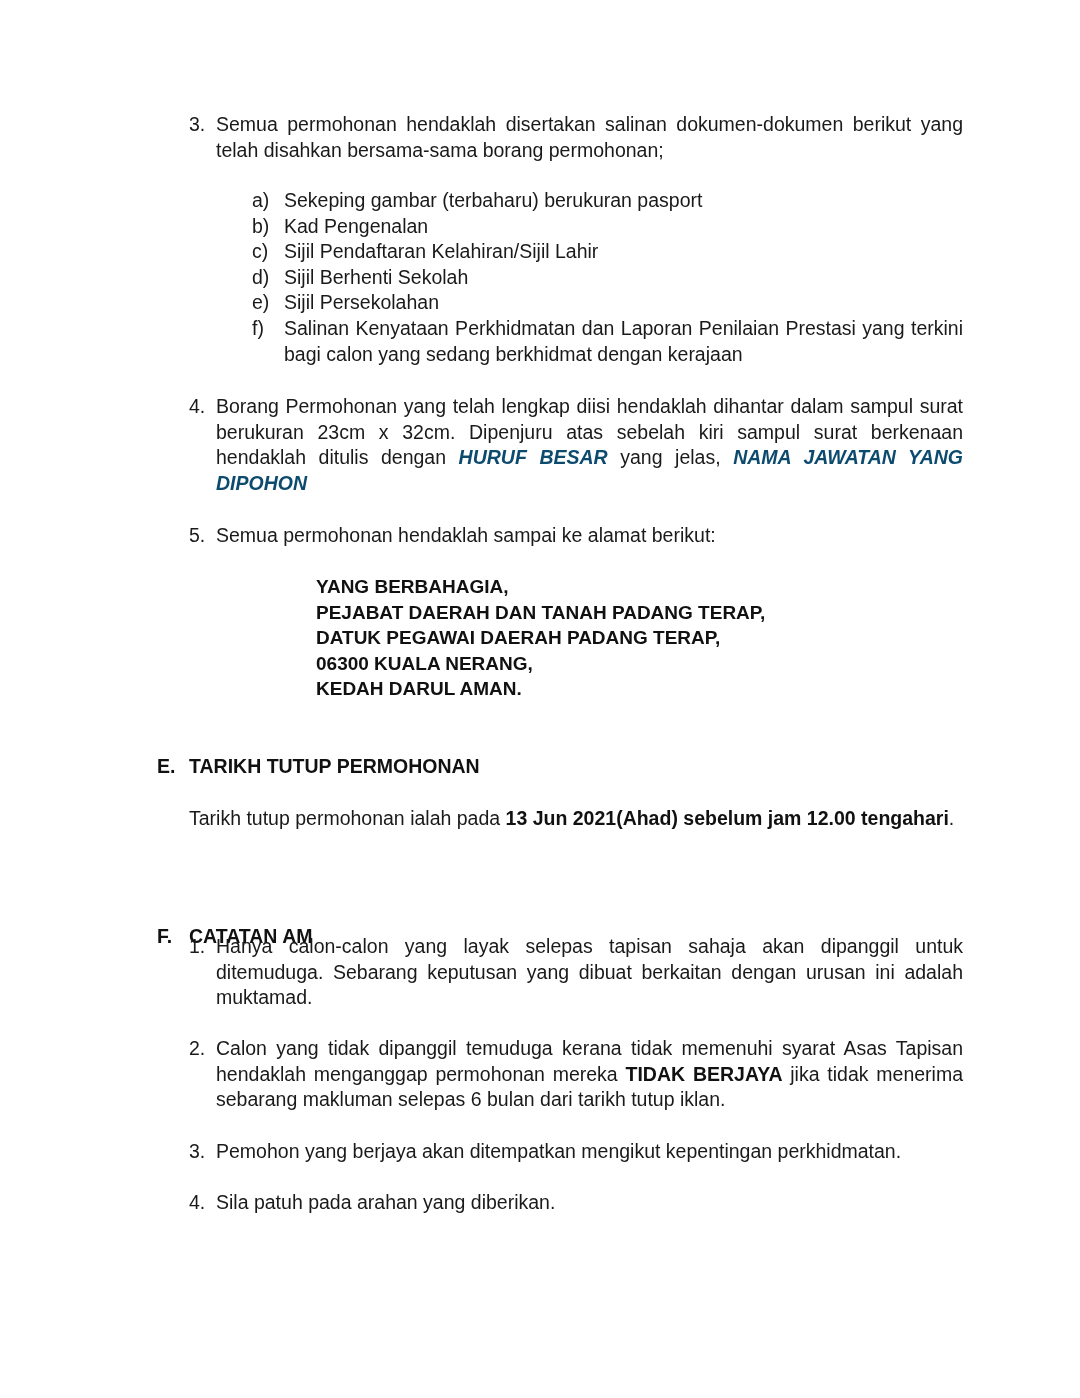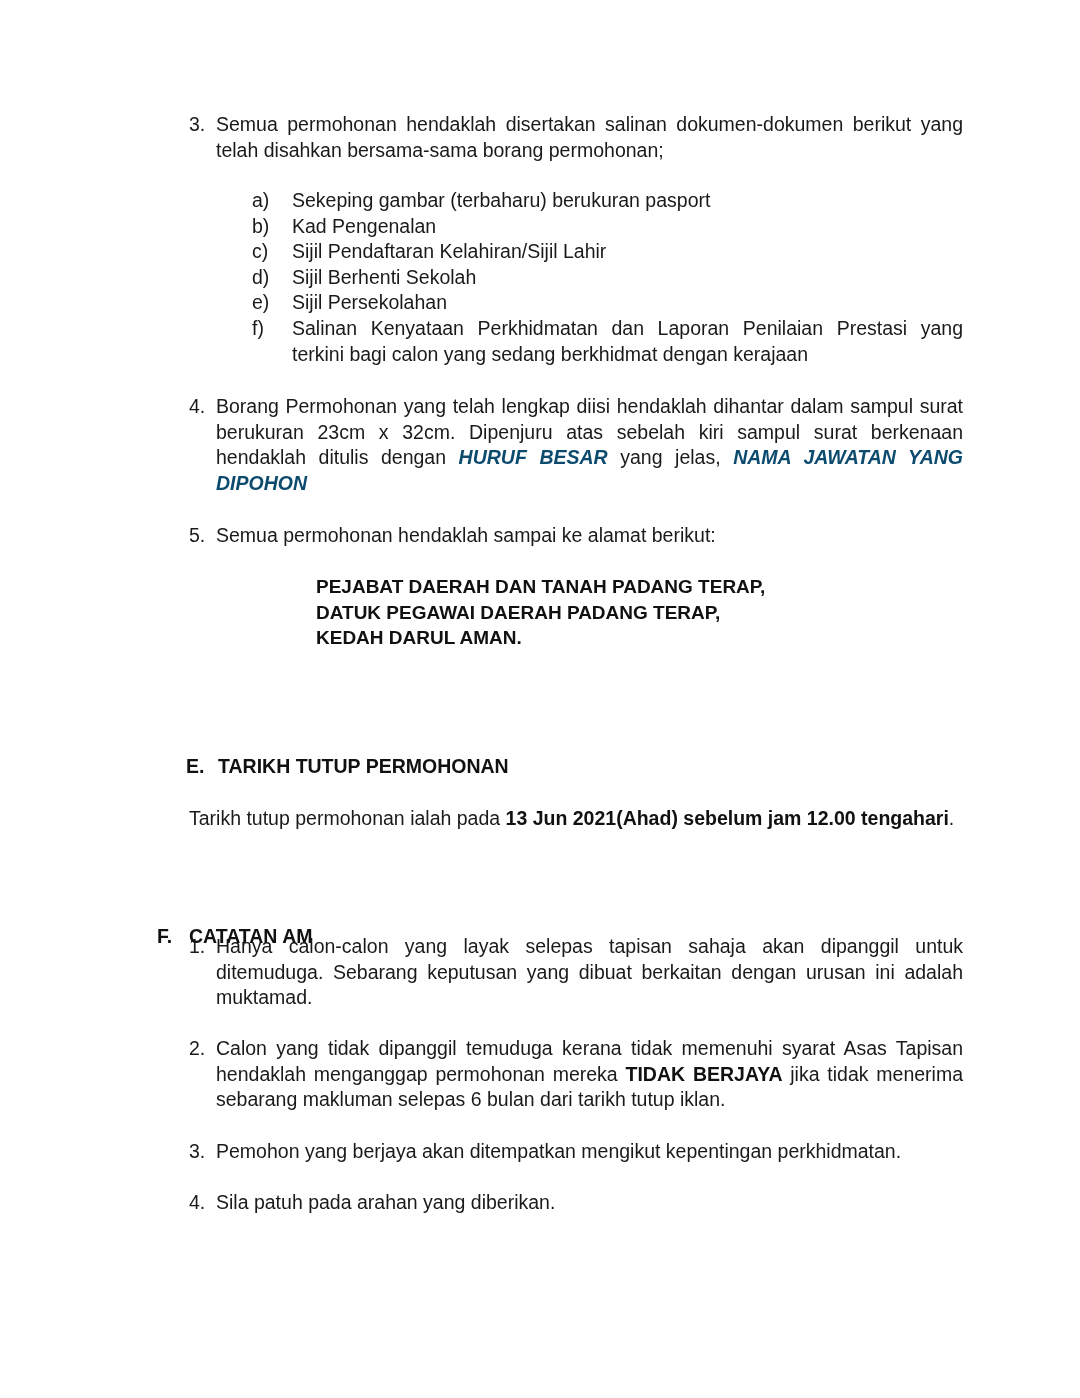--- a/index.html
+++ b/index.html
@@ -51,21 +51,21 @@
     .sub-item {
       position: relative;
     }
     .sub-item .marker {
       position: absolute;
       left: 0;
       top: 0;
       width: 32px;
     }
     .sub-item .text {
-      margin-left: 40px;
+      margin-left: 32px;
       text-align: justify;
       text-align-last: left;
     }
     .address {
       position: absolute;
       left: 316px;
       top: 574px;
       font-family: "Liberation Sans", "DejaVu Sans", sans-serif;
       font-weight: bold;
       font-size: 19px;
@@ -131,26 +131,28 @@
     <span class="marker">4.</span>
     <div class="text"><span>Borang Permohonan yang telah lengkap diisi hendaklah dihantar dalam sampul surat berukuran 23cm x 32cm. Dipenjuru atas sebelah kiri sampul surat berkenaan hendaklah ditulis dengan </span><span class="bi">HURUF BESAR</span><span> yang jelas, </span><span class="bi">NAMA JAWATAN YANG DIPOHON</span></div>
   </div>
 
   <div class="num-item" style="top:523px;">
     <span class="marker">5.</span>
     <div class="text">Semua permohonan hendaklah sampai ke alamat berikut:</div>
   </div>
 
   <div class="address">
+    <div>YANG BERBAHAGIA,</div>
     <div>PEJABAT DAERAH DAN TANAH PADANG TERAP,</div>
     <div>DATUK PEGAWAI DAERAH PADANG TERAP,</div>
+    <div>06300 KUALA NERANG,</div>
     <div>KEDAH DARUL AMAN.</div>
   </div>
 
-  <div class="section-heading" style="top:754px;margin-left:29px;">
+  <div class="section-heading" style="top:754px;">
     <span class="letter">E.</span><span>TARIKH TUTUP PERMOHONAN</span>
   </div>
   <div class="plain-para" style="top:806px;"><span>Tarikh tutup permohonan ialah pada </span><b>13 Jun 2021(Ahad) sebelum jam 12.00 tengahari</b><span>.</span></div>
 
   <div class="section-heading" style="top:882px;margin-top:42px;">
     <span class="letter">F.</span><span>CATATAN AM</span>
   </div>
 
   <div class="num-item" style="top:934px;">
     <span class="marker">1.</span>

